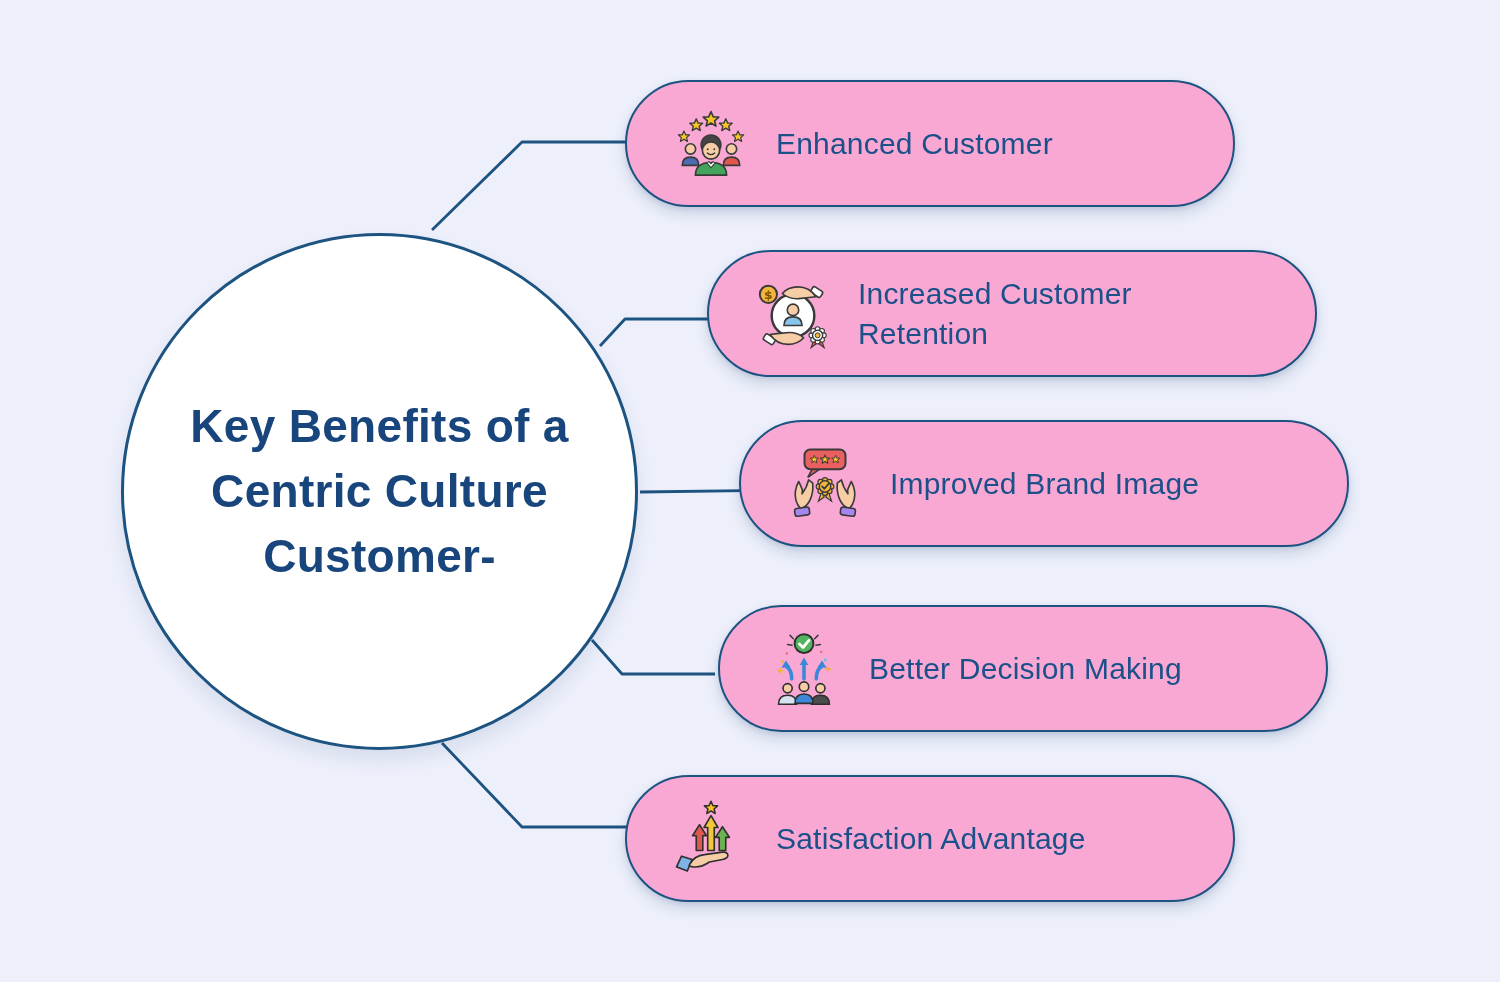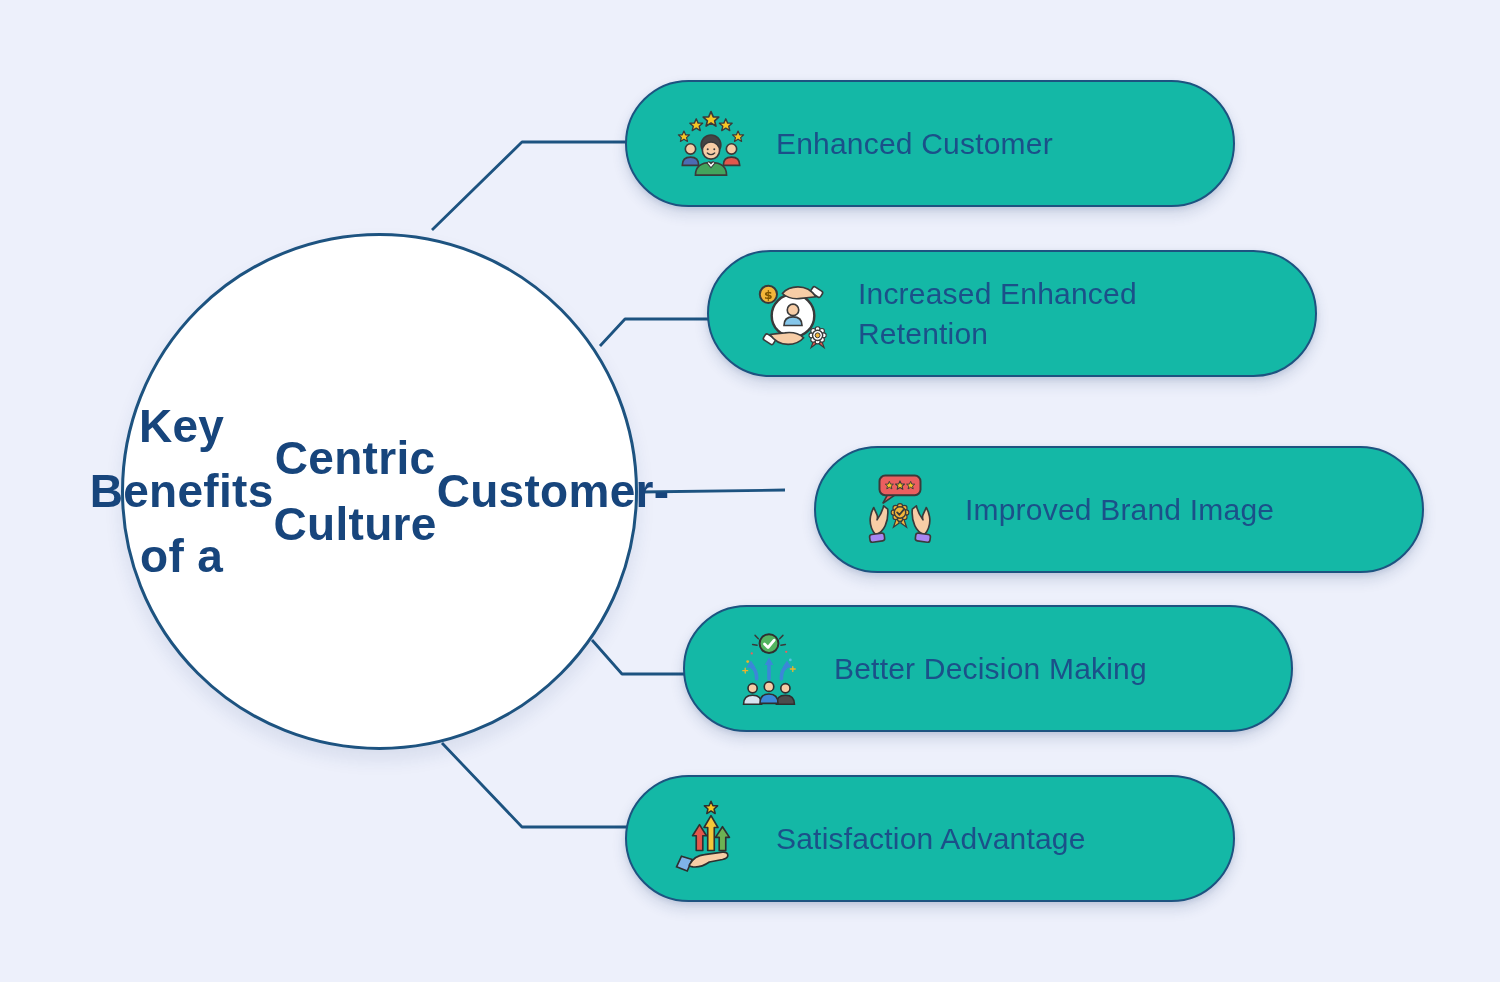--- a/index.html
+++ b/index.html
@@ -11,35 +11,35 @@
     overflow:hidden;
   }
   .stage { position:absolute; inset:0; width:1500px; height:982px; }
   .connectors { position:absolute; left:0; top:0; z-index:0; }
   .center-circle {
     position:absolute; left:121px; top:233px;
     width:517px; height:517px;
     background:#ffffff;
     border:3px solid #1d5380;
     border-radius:50%;
-    display:flex; flex-direction:row;
+    display:flex; flex-direction:column;
     align-items:center; justify-content:center;
     z-index:2;
     box-shadow:0 10px 18px rgba(33,63,115,.10);
     text-align:center;
   }
   .center-circle .t-line {
     display:block;
     font-size:46px; font-weight:700; color:#17457c;
     line-height:1.42; letter-spacing:.3px;
   }
   .pill {
     position:absolute;
     width:610px; height:127px;
-    background:#14b8a6;
+    background:#f9a8d4;
     border:2.5px solid #1d5380;
     border-radius:64px;
     display:flex; align-items:center;
     padding-left:43px;
     z-index:1;
     box-shadow:0 7px 14px rgba(33,63,115,.16), 0 2px 5px rgba(33,63,115,.10);
   }
   .pill .icon { width:82px; height:82px; flex:0 0 82px; margin-right:24px; }
   .pill .icon svg { width:82px; height:82px; display:block; }
   .pill .label {
@@ -126,26 +126,26 @@
             <circle cx="80" cy="83.5" r="3"></circle>
             <circle cx="74.7" cy="81.3" r="3"></circle>
           <circle cx="72.5" cy="76" r="3"></circle>
             <circle cx="74.7" cy="70.7" r="3"></circle>
         </g>
         <circle cx="80" cy="76" r="6.2" fill="#ffffff" stroke="#3a3a3a" stroke-width="1.8"></circle>
         <circle cx="80" cy="76" r="3" fill="#f3b63a" stroke="#3a3a3a" stroke-width="1.2"></circle>
       </svg>
     </span>
     <span class="label">
-      <span class="line">Increased Enhanced</span>
+      <span class="line">Increased Customer</span>
       <span class="line">Retention</span>
     </span>
   </div>
 
-  <div class="pill" style="left:814px; top:420px;margin-top:26px;">
+  <div class="pill" style="left:739px; top:420px;">
     <span class="icon">
       <svg viewBox="0 0 100 100">
         <polygon points="35,31 29,42 45,31" fill="#ea5f5f" stroke="#3a3a3a" stroke-width="2"></polygon>
         <rect x="25" y="8" width="50" height="24" rx="7" fill="#ea5f5f" stroke="#3a3a3a" stroke-width="2.4"></rect>
         <use href="#star5" transform="translate(37,20) scale(.52)" fill="#f5c625" stroke="#3a3a3a" stroke-width="2.2"></use>
         <use href="#star5" transform="translate(50,20) scale(.58)" fill="#f5c625" stroke="#3a3a3a" stroke-width="2.2"></use>
         <use href="#star5" transform="translate(63,20) scale(.52)" fill="#f5c625" stroke="#3a3a3a" stroke-width="2.2"></use>
         <g id="bi-hand">
           <path d="M20,80 Q12,70 14,58 Q15,52 18,47 L22,56 Q23,59 22,62 Q28,54 30,45 L35,49 Q36,60 32,69 Q28,78 20,80 Z" fill="#f7cda6" stroke="#3a3a3a" stroke-width="2" stroke-linejoin="round"></path>
           <rect x="13" y="79" width="18" height="9.5" rx="3" transform="rotate(-8 22 83)" fill="#a886f2" stroke="#3a3a3a" stroke-width="2"></rect>
@@ -166,21 +166,21 @@
         <circle cx="50" cy="53" r="7" fill="#f3b63a" stroke="#3a3a3a" stroke-width="1.8"></circle>
         <path d="M46.5,53 l2.8,2.8 l5,-6" fill="none" stroke="#3a3a3a" stroke-width="2.2" stroke-linecap="round" stroke-linejoin="round"></path>
       </svg>
     </span>
     <span class="label">
       <span class="line">Improved Brand Image</span>
 
     </span>
   </div>
 
-  <div class="pill" style="left:683px; top:605px;">
+  <div class="pill" style="left:718px; top:605px;">
     <span class="icon">
       <svg viewBox="0 0 100 100">
         <g stroke="#3a3a3a" stroke-width="1.8" stroke-linecap="round">
           <path d="M33,9 l4,4"></path>
             <path d="M30,20 l5.5,1"></path>
             <path d="M67,9 l-4,4"></path>
             <path d="M70,20 l-5.5,1"></path>
         </g>
         <circle cx="50" cy="19" r="11.5" fill="#52b45f" stroke="#2f2f2f" stroke-width="2.4"></circle>
         <path d="M44.5,19.5 l4.3,4.3 l7.5,-9" fill="none" stroke="#ffffff" stroke-width="3.4" stroke-linecap="round" stroke-linejoin="round"></path>

